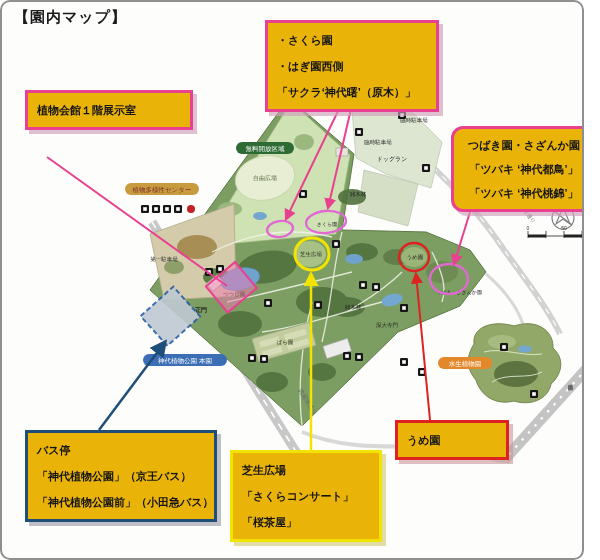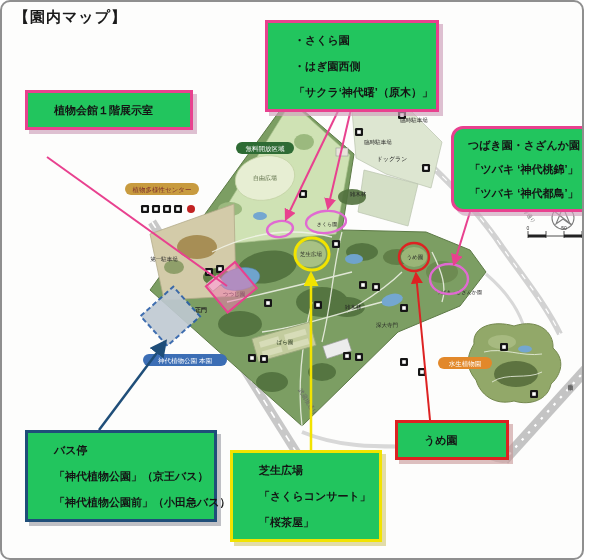--- a/index.html
+++ b/index.html
@@ -8,22 +8,22 @@
     background:#fdfdfc;border:2px solid #8f8f8f;border-radius:10px;
     box-sizing:border-box;
     font-family:"Liberation Sans","DejaVu Sans",sans-serif;
   }
   #map-title{
     position:absolute;left:12px;top:6px;font-size:15px;font-weight:bold;
     color:#1a1a1a;letter-spacing:1px;z-index:5;
   }
   #map-svg{position:absolute;left:0;top:0;z-index:1;}
   .callout{
-    position:absolute;background:#22c55e;border:3px solid #e8418f;
-    padding:4px 26px;font-weight:bold;font-size:11px;color:#141414;
+    position:absolute;background:#eab308;border:3px solid #e8418f;
+    padding:4px 9px;font-weight:bold;font-size:11px;color:#141414;
     z-index:10;box-sizing:border-box;
   }
   .callout .line{height:26px;display:flex;align-items:center;white-space:nowrap;}
   .callout.pink{border-color:#e8418f;box-shadow:4px 4px 0 rgba(206,160,186,.65);}
   .callout.navy{border-color:#1f4e79;box-shadow:4px 4px 0 rgba(150,152,160,.6);}
   .callout.yellow{border-color:#f2e300;box-shadow:4px 4px 0 rgba(208,198,110,.6);}
   .callout.red{border-color:#dd2222;box-shadow:4px 4px 0 rgba(200,150,150,.6);}
   .callout.center .line{justify-content:center;}
   .callout.center{text-align:center;}
   #co-camellia .line{height:24px;}
@@ -245,22 +245,22 @@
   </div>
 
   <div class="callout pink" id="co-sakura" style="left:263px;top:18px;width:174px;">
     <div class="line">・さくら園</div>
     <div class="line">・はぎ園西側</div>
     <div class="line">「サクラ‘神代曙’（原木）」</div>
   </div>
 
   <div class="callout pink center" id="co-camellia" style="left:449px;top:124px;width:146px;border-radius:12px;">
     <div class="line">つばき園・さざんか園</div>
+    <div class="line">「ツバキ ‘神代都鳥’」</div>
     <div class="line">「ツバキ ‘神代桃錦’」</div>
-    <div class="line">「ツバキ ‘神代都鳥’」</div>
   </div>
 
   <div class="callout navy" id="co-bus" style="left:23px;top:428px;width:192px;">
     <div class="line">バス停</div>
     <div class="line">「神代植物公園」（京王バス）</div>
     <div class="line">「神代植物公園前」（小田急バス）</div>
   </div>
 
   <div class="callout yellow" id="co-lawn" style="left:228px;top:448px;width:152px;">
     <div class="line">芝生広場</div>

